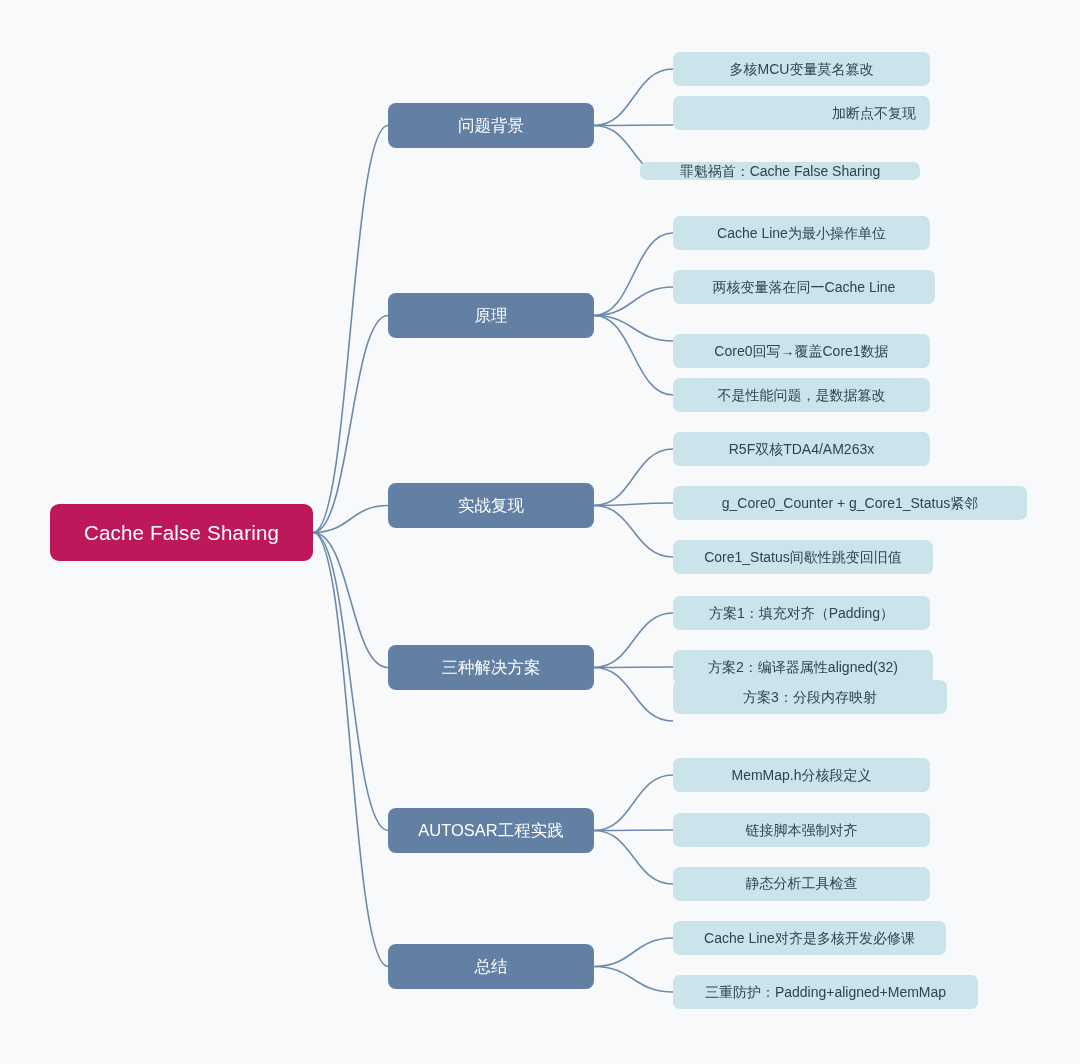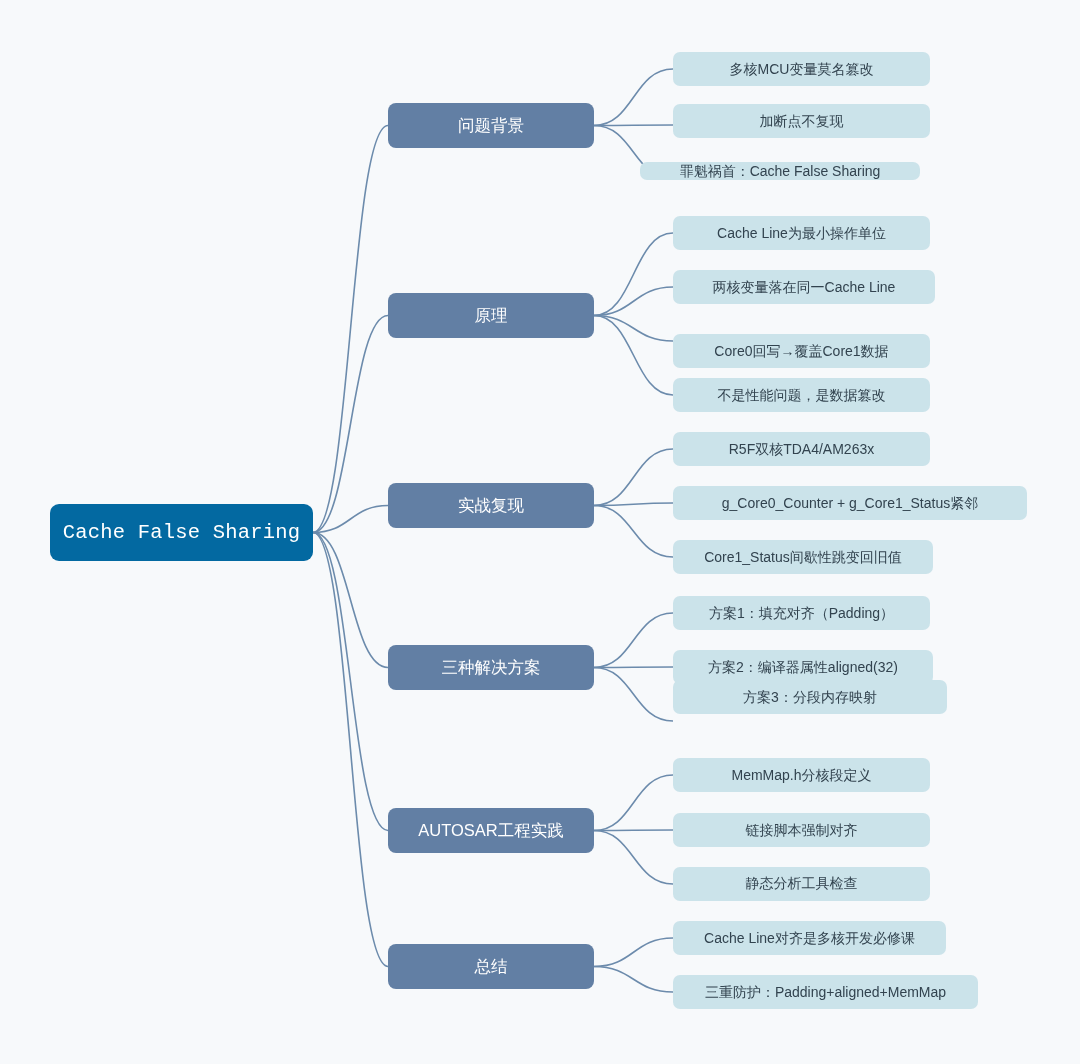--- a/index.html
+++ b/index.html
@@ -31,27 +31,26 @@
     position: absolute;
     box-sizing: border-box;
     display: flex;
     align-items: center;
     justify-content: center;
     text-align: center;
     white-space: nowrap;
     line-height: 1.15;
   }
   .node-root {
-    background: #0369a1;
+    background: #be185d;
     color: #ffffff;
     border-radius: 9px;
     font-size: 20.5px;
     letter-spacing: 0.2px;
     padding: 0 14px;
-    font-family: Liberation Mono, monospace;
   }
   .node-branch {
     background: #627fa4;
     color: #ffffff;
     border-radius: 8px;
     font-size: 16.5px;
     padding: 0 12px;
   }
   .node-leaf {
     background: #cbe3ea;
@@ -93,21 +92,21 @@
     </svg>
 <div class="node node-root" style="left: 50px; top: 504px; width: 263px; height: 57px;">
       <span>Cache False Sharing</span>
     </div>
     <div class="node node-branch" style="left: 388px; top: 103px; width: 206px; height: 45px;">
       <span>问题背景</span>
     </div>
     <div class="node node-leaf" style="left: 673px; top: 52px; width: 257px; height: 34px;">
       <span>多核MCU变量莫名篡改</span>
     </div>
-    <div class="node node-leaf" style="left: 673px; top: 104px; width: 257px; height: 34px;">
+    <div class="node node-leaf" style="left: 673px; top: 96px; width: 257px; height: 34px; justify-content: flex-end;">
       <span>加断点不复现</span>
     </div>
     <div class="node node-leaf" style="left: 640px; top: 162px; width: 280px; height: 18px;">
       <span>罪魁祸首：Cache False Sharing</span>
     </div>
     <div class="node node-branch" style="left: 388px; top: 293px; width: 206px; height: 45px;">
       <span>原理</span>
     </div>
     <div class="node node-leaf" style="left: 673px; top: 216px; width: 257px; height: 34px;">
       <span>Cache Line为最小操作单位</span>

